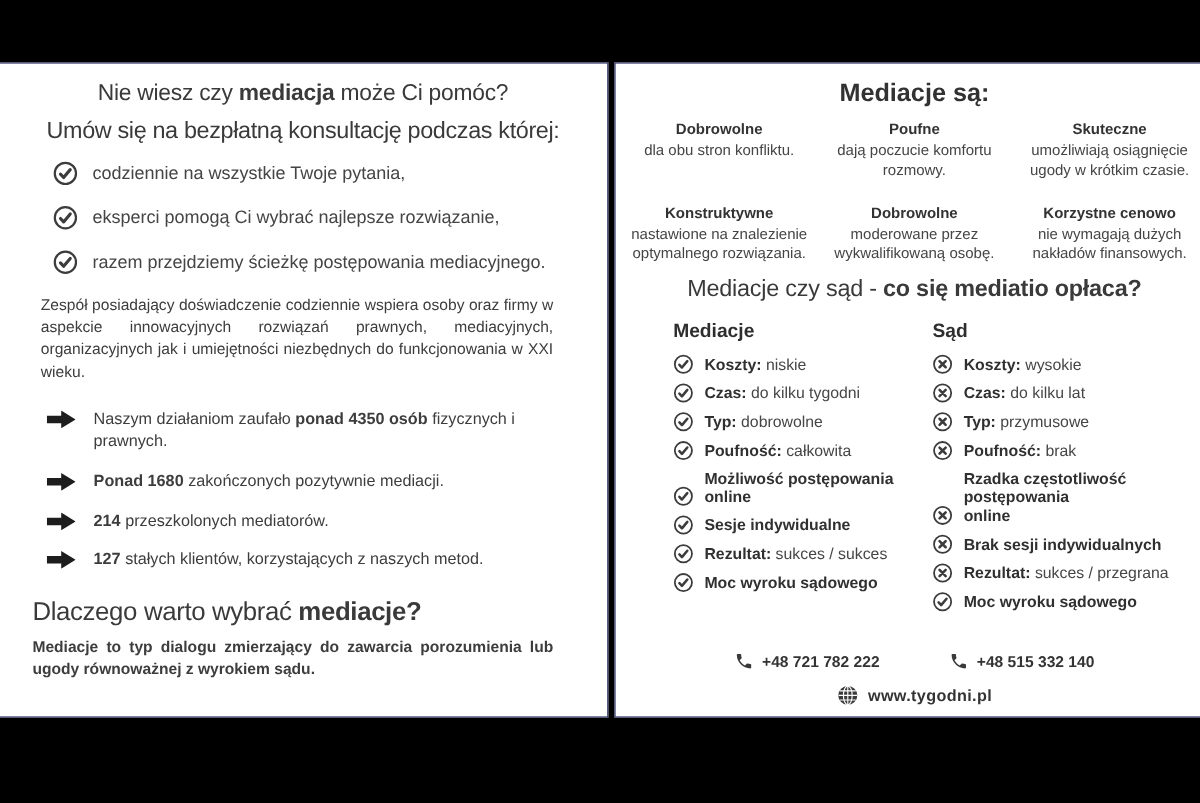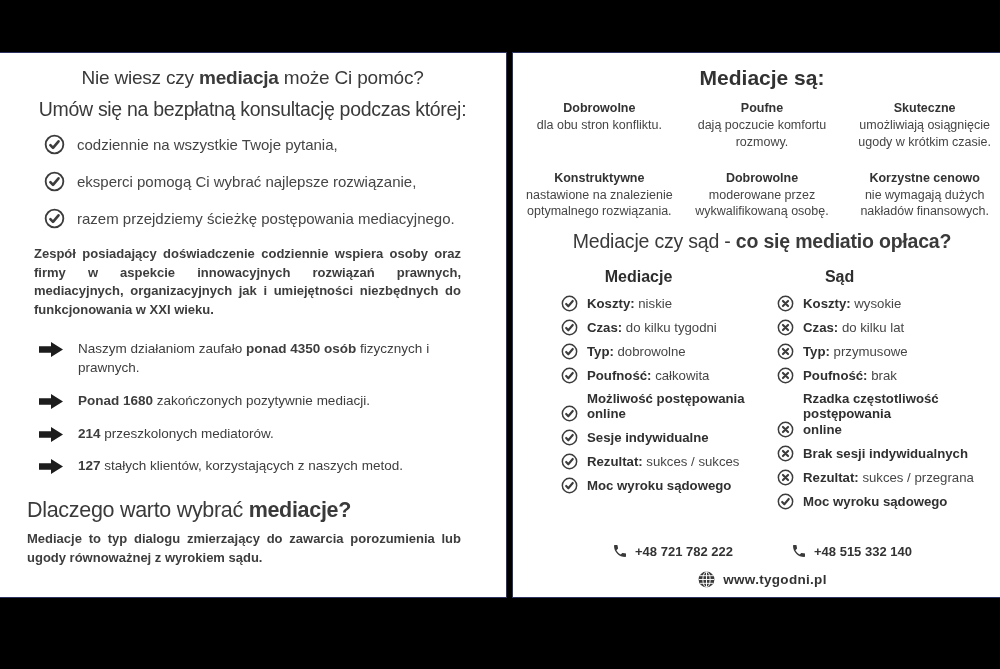--- a/index.html
+++ b/index.html
@@ -18,38 +18,38 @@
   .panel-left{left:-2px;width:509px;}
   .panel-right{left:512px;width:500px;}
 
   
   .lp-title1{margin-top:14px;font-size:19px;text-align:center;color:#3a3a3a;letter-spacing:-0.2px;}
   .lp-title2{margin-top:9px;font-size:19.5px;text-align:center;color:#3a3a3a;letter-spacing:-0.3px;}
   .checklist{margin-top:13px;}
   .chk-row{display:flex;align-items:center;gap:12px;padding-left:45px;margin-bottom:16px;font-size:15px;color:#454545;}
   .cic{display:inline-flex;width:21px;height:21px;flex:0 0 21px;color:#3c3c3c;}
   .cic svg{width:100%;height:100%;}
-  .about{margin:14px 45px 0 35px;font-size:13px;font-weight:bold;line-height:1.44;text-align:justify;color:#3d3d3d;}
+  .about{margin:14px 45px 0 35px;font-size:13px;font-weight:normal;line-height:1.44;text-align:justify;color:#3d3d3d;}
   .stats{margin-top:20px;}
   .stat-row{display:flex;align-items:flex-start;gap:15px;padding-left:40px;margin-bottom:14px;font-size:13.5px;line-height:1.4;color:#3d3d3d;}
   .stat-row .arrow{width:24px;height:15px;flex:0 0 24px;margin-top:2px;color:#1d1d1d;}
   .stat-text{max-width:360px;}
   .why-title{margin:22px 0 0 28px;font-size:21.5px;color:#3a3a3a;letter-spacing:-0.3px;}
   .why-text{margin:7px 45px 0 28px;font-size:13px;font-weight:bold;line-height:1.4;text-align:justify;color:#3d3d3d;}
 
   
   .rp-title{margin-top:13px;font-size:21px;font-weight:bold;text-align:center;color:#323232;}
   .features{margin:10px 8px 0 8px;display:grid;grid-template-columns:1fr 1fr 1fr;row-gap:20px;column-gap:6px;}
   .feat{text-align:center;font-size:12.5px;line-height:1.3;color:#454545;}
   .feat .fname{font-weight:bold;color:#333333;display:block;margin-bottom:1px;}
   .cmp-title{margin-top:10px;font-size:19.5px;text-align:center;color:#3a3a3a;letter-spacing:-0.2px;}
   .compare{display:flex;margin-top:15px;padding-left:48px;}
   .col-m{width:212px;}
   .col-s{width:235px;margin-left:5px;}
-  .col-h{font-size:16px;font-weight:bold;color:#2e2e2e;margin:0 0 9px 0;text-align:center;}
+  .col-h{font-size:16px;font-weight:bold;color:#2e2e2e;margin:0 0 9px 0;text-align:left;}
   .col-m .col-h{width:155px;}
   .col-s .col-h{width:125px;}
   .crow{display:flex;align-items:flex-end;gap:9px;margin-bottom:7px;font-size:13.2px;line-height:1.2;color:#464646;}
   .crow .cic{width:17px;height:17px;flex:0 0 17px;margin-top:0;}
   .ctext b{color:#303030;white-space:pre-line;}
   .phones{display:flex;justify-content:center;gap:58px;margin-top:26px;}
   .phone{display:flex;align-items:center;gap:7px;font-size:13px;font-weight:bold;color:#333333;}
   .ph{width:16px;height:16px;color:#3a3a3a;}
   .website{display:flex;justify-content:center;align-items:center;gap:7px;margin-top:11px;font-size:13.5px;font-weight:bold;color:#333333;letter-spacing:0.3px;}
   .gl{width:19px;height:19px;color:#3a3a3a;}

